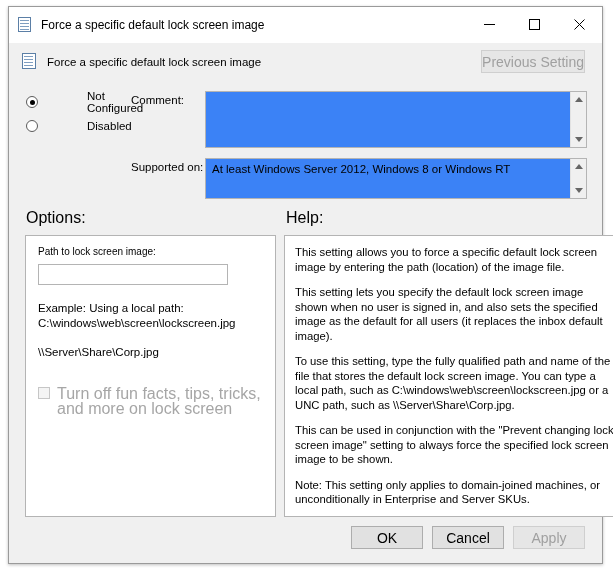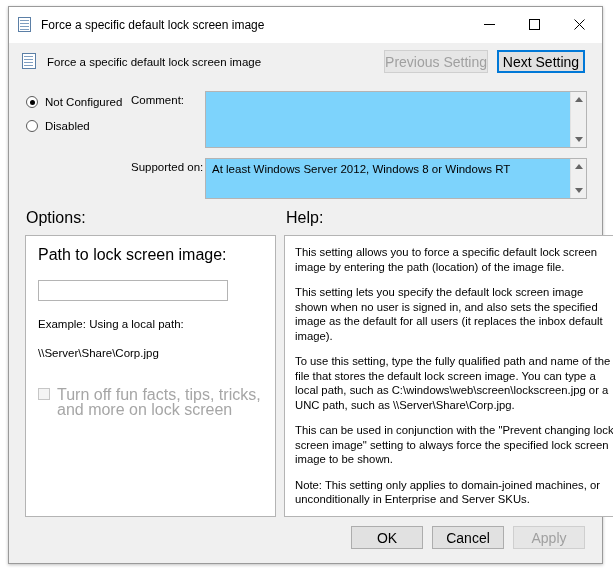--- a/index.html
+++ b/index.html
@@ -147,20 +147,21 @@
     position: absolute;
     left: 17px;
     top: 12px;
     width: 105px;
   }
   .radio-item {
     display: flex;
     align-items: center;
     margin-bottom: 10px;
     height: 14px;
+    gap: 42px;
   }
   .radio {
     width: 12px;
     height: 12px;
     border: 1px solid #5a5a5a;
     border-radius: 50%;
     background: #ffffff;
     margin-right: 7px;
     position: relative;
     flex: 0 0 auto;
@@ -179,21 +180,21 @@
   .field-label {
     position: absolute;
     font-size: 11.5px;
     color: #000000;
   }
   .comment-label { left: 122px; top: 11px; }
   .supported-label { left: 122px; top: 78px; }
 
   .textbox {
     position: absolute;
-    background: #7dd3fc;
+    background: #3b82f6;
     border: 1px solid #b4b4b4;
     box-sizing: border-box;
   }
   .comment-box {
     left: 196px; top: 8px;
     width: 382px; height: 57px;
   }
   .supported-box {
     left: 196px; top: 75px;
     width: 382px; height: 41px;
@@ -262,22 +263,22 @@
     box-sizing: border-box;
   }
   .help-inner p {
     margin: 0 0 11px 0;
     font-size: 11.3px;
     line-height: 14.5px;
     color: #000000;
   }
 
   .opt-label {
-    font-size: 16px;
-    margin-bottom: 16px;
+    font-size: 10px;
+    margin-bottom: 7px;
   }
   .opt-input {
     width: 190px;
     height: 21px;
     border: 1px solid #b4b4b4;
     background: #ffffff;
     box-sizing: border-box;
     font-family: "Liberation Sans", sans-serif;
     font-size: 11.5px;
     padding: 0 4px;
@@ -352,21 +353,20 @@
 
   <div class="header-row">
     <div class="header-left">
       <div class="header-icon">
         <div class="doc-icon"></div>
       </div>
       <div class="header-title">Force a specific default lock screen image</div>
     </div>
     <div class="header-buttons">
       <button class="btn disabled">Previous Setting</button>
-      <button class="btn focused">Next Setting</button>
     </div>
   </div>
 
   <div class="upper">
 
     <div class="radio-group">
       <div class="radio-item">
         <span class="radio checked"></span>
         <span class="radio-label">Not Configured</span>
       </div>
@@ -403,20 +403,21 @@
   </div>
 
   <div class="section-label" id="options-label">Options:</div>
   <div class="section-label" id="help-label">Help:</div>
 
   <div class="panel options-panel">
     <div class="opt-label">Path to lock screen image:</div>
     <input class="opt-input" type="text" value="" style="">
     <div class="opt-text">
       <div>Example: Using a local path:</div>
+      <div>C:\windows\web\screen\lockscreen.jpg</div>
     </div>
     <div class="opt-text">
       <div>\\Server\Share\Corp.jpg</div>
     </div>
     <div class="checkbox-row">
       <span class="checkbox"></span>
       <span class="checkbox-label">Turn off fun facts, tips, tricks, and more on lock screen</span>
     </div>
   </div>
 

